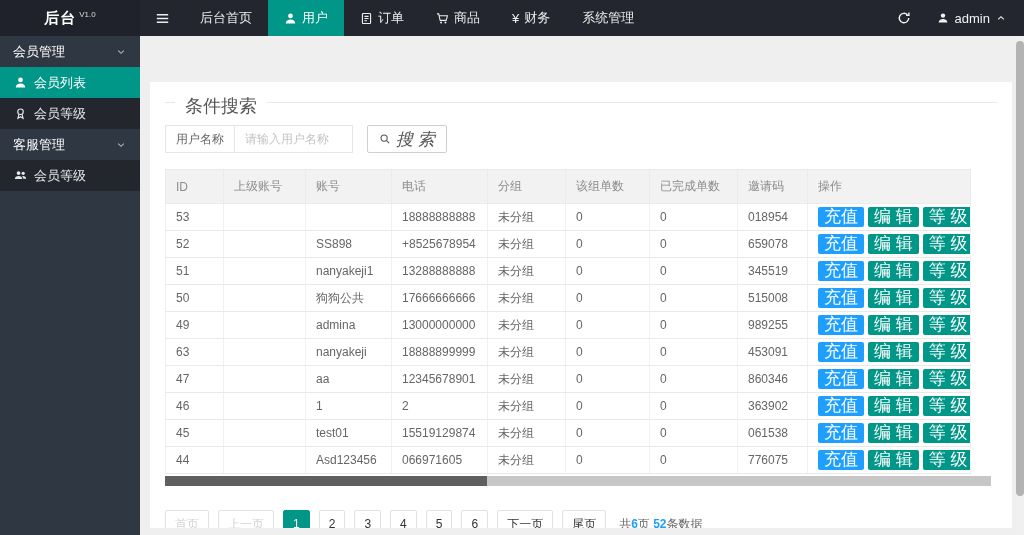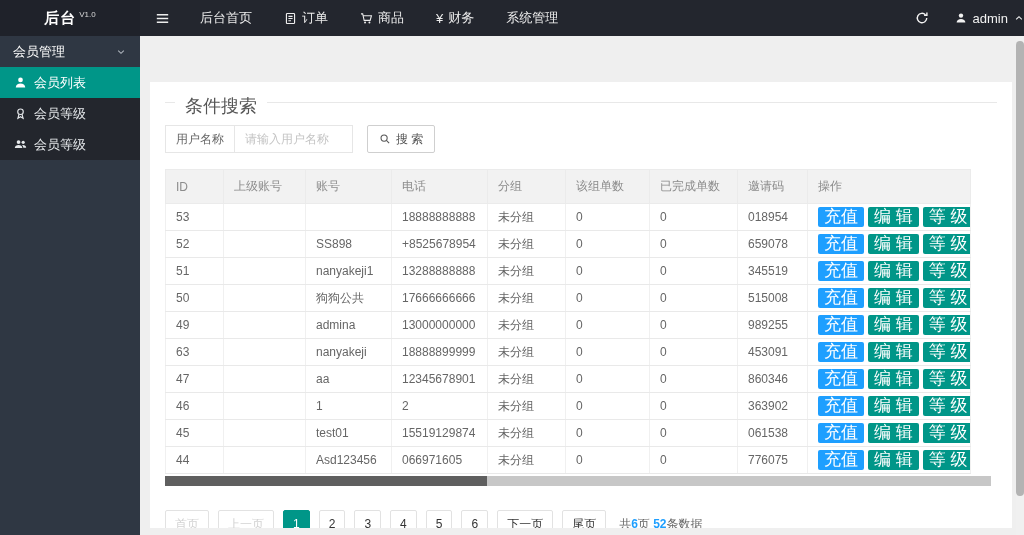--- a/index.html
+++ b/index.html
@@ -14,21 +14,21 @@
   .logo-text { font-size:15px; font-weight:bold; color:#fff; letter-spacing:1px; }
   .logo-ver { font-size:8px; color:#d8d8d8; margin-left:3px; transform:translateY(-4px); }
   .hamburger { width:44px; display:flex; align-items:center; justify-content:center; cursor:pointer; }
   .tmenu { display:flex; }
   .tmenu-item { display:flex; align-items:center; gap:5px; padding:0 16px;
     font-size:13px; color:#ededed; cursor:pointer; }
   .tmenu-item.active { background:#009688; color:#fff; }
   .tmenu-item .micon { display:flex; align-items:center; }
   .tmenu-item .micon svg { width:13px; height:13px; }
   .yen-glyph { font-size:13px; }
-  .topbar-right { margin-left:auto; display:flex; align-items:center; gap:26px; }
+  .topbar-right { margin-left:auto; display:flex; align-items:center; gap:26px; padding-right:18px; }
   .refresh { display:flex; align-items:center; cursor:pointer; }
   .refresh svg { width:14px; height:14px; }
   .user-chip { display:flex; align-items:center; gap:6px; font-size:13px; cursor:pointer; }
   .user-chip svg { width:12px; height:12px; }
   .chev svg { width:10px; height:10px; }
   .icn svg { display:block; }
 
   
   .sidebar { position:absolute; top:36px; left:0; width:140px; height:499px; background:#2f3743; }
   .side-group { height:31px; display:flex; align-items:center; justify-content:space-between;
@@ -54,22 +54,22 @@
   .fieldset-legend { position:absolute; top:-9px; left:10px; background:#fff; padding:0 10px;
     font-size:18px; color:#555; }
   .form-row { margin-top:22px; display:flex; align-items:center; }
   .form-label { border:1px solid #e6e6e6; background:#fff; height:28px; line-height:26px;
     padding:0 10px; font-size:12px; color:#666; }
   .form-input { border:1px solid #e6e6e6; border-left:none; height:28px; width:118px;
     padding:4px 10px; font-size:12px; color:#333; outline:none;
     font-family:"Liberation Sans","DejaVu Sans",sans-serif; }
   .form-input::placeholder { color:#c4c4c4; }
   .search-btn { margin-left:14px; height:28px; border:1px solid #cfcfcf; background:#fff;
-    border-radius:2px; padding:0 11px; font-size:12px; color:#555; display:flex;
-    align-items:center; gap:5px; cursor:pointer; }
+    border-radius:2px; padding:0 11px; font-size:17px; color:#555; display:flex;
+    align-items:center; gap:5px; cursor:pointer;font-style:italic; }
   .search-btn svg { width:12px; height:12px; }
 
   table.tbl { margin-top:16px; width:805px; border-collapse:collapse; table-layout:fixed;
     font-size:12px; }
   .tbl th { background:#f2f2f2; color:#8c8c8c; font-weight:normal; text-align:left;
     padding:8px 10px; border:1px solid #ebebeb; }
   .tbl td { color:#666; padding:3px 10px; height:20px; border:1px solid #f0f0f0;
     border-bottom:1px solid #e9e9e9; white-space:nowrap; overflow:hidden; }
   .act { display:inline-block; height:20px; line-height:20px; padding:0 6px; margin-right:4px;
     color:#fff; font-size:17px; border-radius:2px; cursor:pointer; white-space:nowrap; }
@@ -106,20 +106,29 @@
         <svg xmlns="http://www.w3.org/2000/svg" viewBox="0 0 16 16" width="15" height="13" fill="currentColor">
           <rect x="1" y="2.5" width="14" height="1.8"></rect>
           <rect x="1" y="7.1" width="14" height="1.8"></rect>
           <rect x="1" y="11.7" width="14" height="1.8"></rect>
         </svg>
       </div>
     <div class="tmenu" id="tmenu">
         <div class="tmenu-item">
           <span>后台首页</span>
         </div>
+        <div class="tmenu-item active">
+          <span class="micon">
+            <svg xmlns="http://www.w3.org/2000/svg" viewBox="0 0 16 16" fill="currentColor">
+              <circle cx="8" cy="4.8" r="2.9"></circle>
+              <path d="M2.2 14c0-3.2 2.6-4.8 5.8-4.8s5.8 1.6 5.8 4.8z"></path>
+            </svg>
+          </span>
+          <span>用户</span>
+        </div>
         <div class="tmenu-item">
           <span class="micon">
             <svg xmlns="http://www.w3.org/2000/svg" viewBox="0 0 16 16" fill="none" stroke="currentColor" stroke-width="1.4">
               <rect x="3" y="1.8" width="10" height="12.4" rx="1"></rect>
               <path d="M5.4 5.3h5.2M5.4 8h5.2M5.4 10.7h3.2"></path>
             </svg>
           </span>
           <span>订单</span>
         </div>
         <div class="tmenu-item">
@@ -185,20 +194,28 @@
       <span>会员列表</span>
       </div>
       <div class="side-item">
         <span class="sicon icn">
           <svg xmlns="http://www.w3.org/2000/svg" viewBox="0 0 16 16" fill="none" stroke="currentColor" stroke-width="1.4">
             <circle cx="8" cy="5.8" r="3.4"></circle>
             <path d="M6.2 8.8 4.8 14 8 12l3.2 2-1.4-5.2"></path>
           </svg>
         </span>
       <span>会员等级</span>
+      </div>
+      <div class="side-group">
+        <span>客服管理</span>
+      <span class="chev icn">
+          <svg xmlns="http://www.w3.org/2000/svg" viewBox="0 0 16 16" fill="none" stroke="currentColor" stroke-width="1.7">
+            <path d="M3.5 5.8 8 10.2l4.5-4.4"></path>
+          </svg>
+        </span>
       </div>
       <div class="side-item">
         <span class="sicon icn">
           <svg xmlns="http://www.w3.org/2000/svg" viewBox="0 0 16 16" fill="currentColor">
             <circle cx="5.6" cy="5" r="2.3"></circle>
             <path d="M1 12.4c0-2.5 2.1-3.7 4.6-3.7s4.6 1.2 4.6 3.7z"></path>
             <circle cx="11.3" cy="5.3" r="2"></circle>
             <path d="M11 8.7c2.2 0 4 1.2 4 3.2h-3.5a5 5 0 0 0-1.6-2.9z"></path>
           </svg>
         </span>

